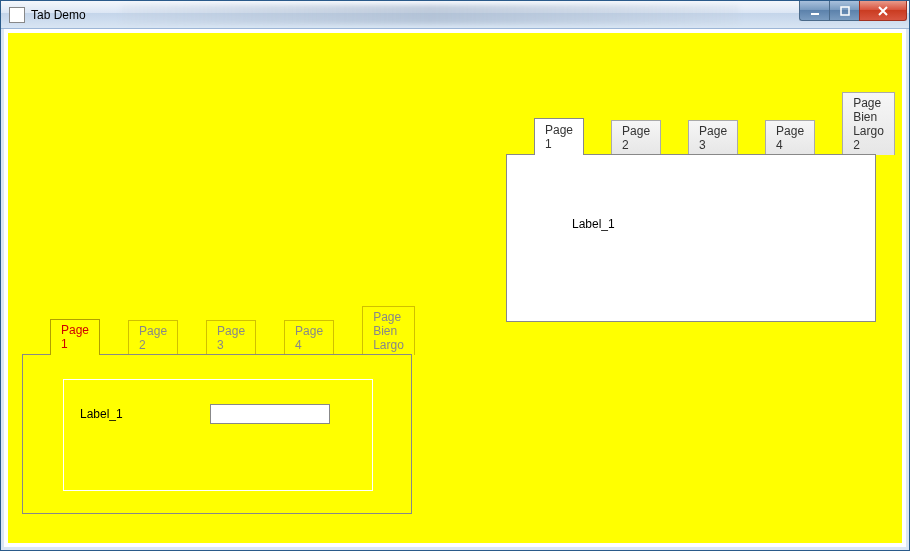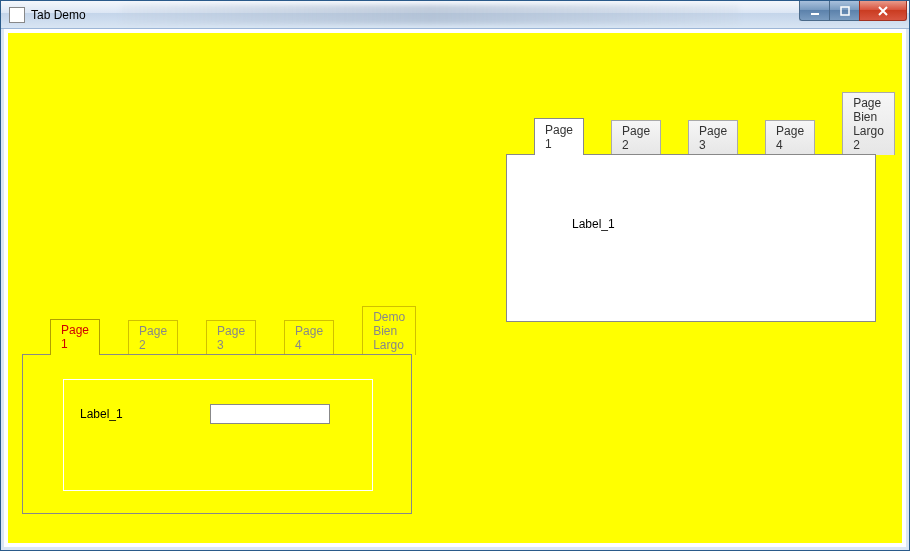--- a/index.html
+++ b/index.html
@@ -225,21 +225,21 @@
           <div class="white-label" style="left:65px; top:62px;">Label_1</div>
         </div>
       </div>
 
       <div class="tabgroup tg-yellow" style="left:14px; top:300px; width:390px;">
         <div class="tabstrip">
           <div class="tab active"><span>Page 1</span></div>
           <div class="tab"><span>Page 2</span></div>
           <div class="tab"><span>Page 3</span></div>
           <div class="tab"><span>Page 4</span></div>
-          <div class="tab"><span>Demo Bien Largo</span></div>
+          <div class="tab"><span>Page Bien Largo</span></div>
         </div>
         <div class="tabcontent" style="height:160px;">
           <div class="inner-frame" style="left:40px; top:24px; width:310px; height:112px; padding:18px 16px 0 16px;">
             <div class="form-row">
               <span class="lbl">Label_1</span>
               <input type="text" value="" style="">
             </div>
           </div>
         </div>
       </div>

